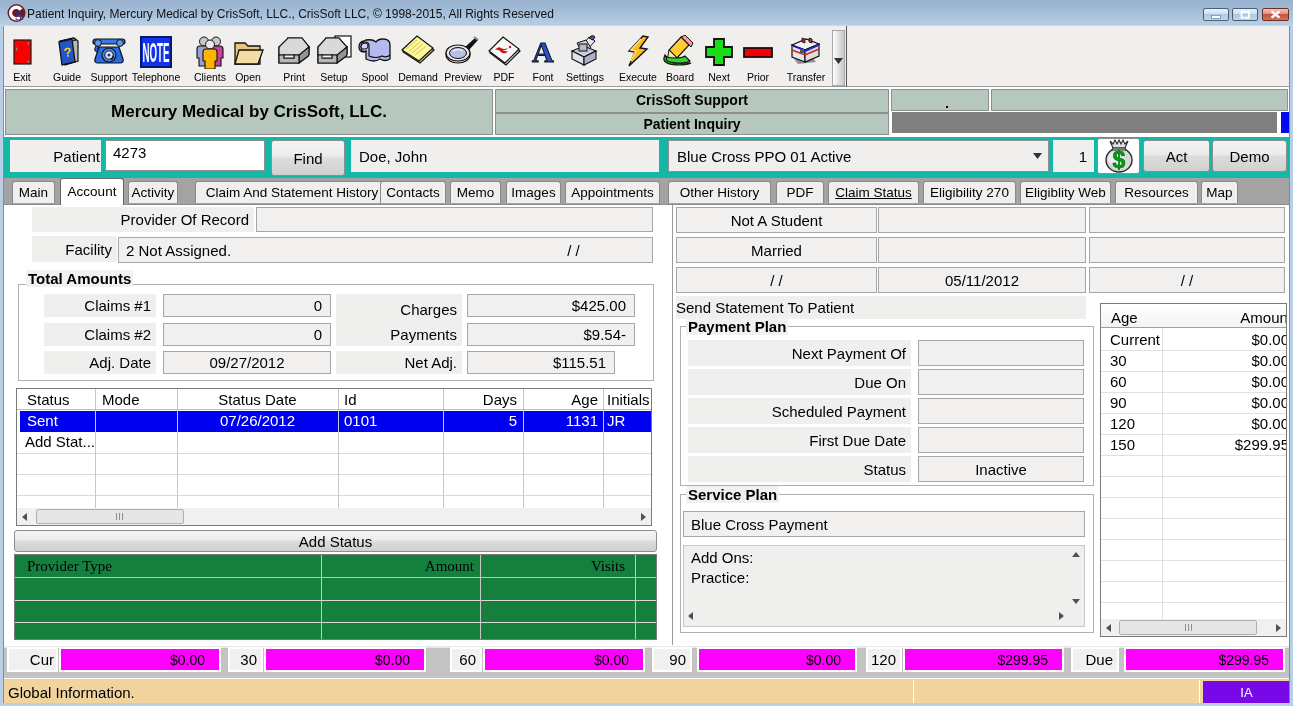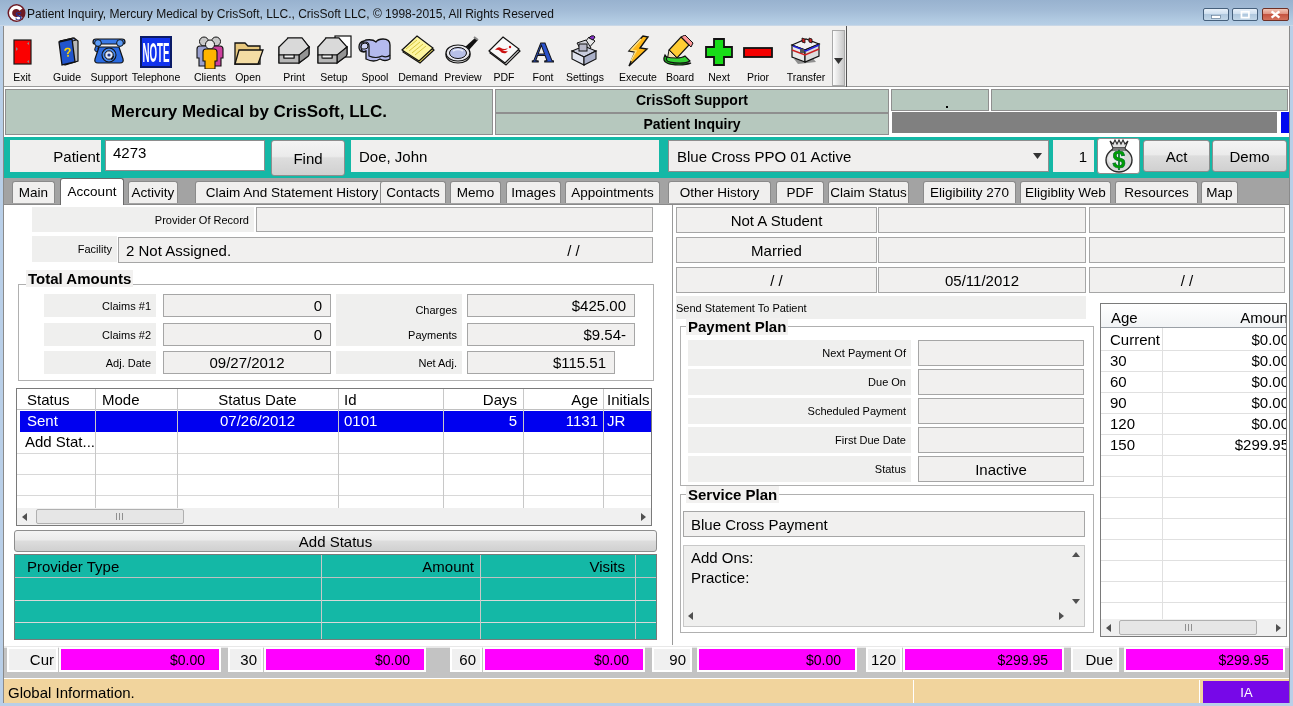--- a/index.html
+++ b/index.html
@@ -28,21 +28,21 @@
 .btn7{position:absolute;background:linear-gradient(180deg,#f4f4f4 0%,#ebebeb 45%,#dddddd 50%,#d0d0d0 100%);
  border:1px solid #8e8e8e;border-radius:3px;font-size:15px;display:flex;align-items:center;justify-content:center;}
 
 #tabs{position:absolute;left:4px;top:178px;width:1285px;height:27px;background:#a3a3a3;}
 .tab{position:absolute;top:3px;height:22px;background:#f0efee;border:1px solid #8a8a8a;border-bottom:none;
  border-radius:3px 3px 0 0;font-size:13.5px;text-align:center;line-height:21px;}
 .tabsel{top:0;height:27px;background:#fff;line-height:25px;z-index:3;border-color:#6a6a6a;}
 #tabline{position:absolute;left:0px;top:26px;width:1285px;height:1px;background:#8a8a8a;z-index:1;}
 
 #content{position:absolute;left:4px;top:205px;width:1285px;height:441px;background:#fff;font-size:15px;}
-.lbl{position:absolute;background:#efefee;display:flex;align-items:center;justify-content:flex-end;padding-right:5px;font-size:11px;}
+.lbl{position:absolute;background:#efefee;display:flex;align-items:center;justify-content:flex-end;padding-right:5px;font-size:15px;}
 .val{position:absolute;background:#f1f0ef;border:1px solid #a6a6a6;display:flex;align-items:center;font-size:15px;}
 .fs{position:absolute;border:1px solid #b0b0b0;}
 .leg{position:absolute;background:#f2f1f0;font-weight:bold;font-size:15px;padding:0 2px;white-space:nowrap;}
 
 #botbar{position:absolute;left:4px;top:646px;width:1285px;height:32px;background:#c3c3c3;border-top:2px solid #e8e8e8;}
 .mag{position:absolute;top:-1px;height:25px;background:#f0f0f0;border:2px solid #fff;}
 .magf{background:#ff00ff;display:flex;align-items:center;justify-content:flex-end;font-size:14px;}
 .magtxt{padding-right:14px;}
 #statusbar{position:absolute;left:0px;top:678px;width:1293px;height:28px;background:#f1d49d;border-top:1px solid #fff;}
 
@@ -302,21 +302,21 @@
  <div class="tab" style="left:8px;width:43px;">Main</div>
  <div class="tab tabsel" style="left:56px;width:64px;">Account</div>
  <div class="tab" style="left:124px;width:50px;">Activity</div>
  <div class="tab" style="left:179px;width:194px;margin-left:12px;">Claim And Statement History</div>
  <div class="tab" style="left:376px;width:66px;">Contacts</div>
  <div class="tab" style="left:446px;width:51px;">Memo</div>
  <div class="tab" style="left:502px;width:55px;">Images</div>
  <div class="tab" style="left:561px;width:95px;">Appointments</div>
  <div class="tab" style="left:664px;width:103px;">Other History</div>
  <div class="tab" style="left:772px;width:48px;">PDF</div>
- <div class="tab" style="left:824px;width:81px;">Claim Status</div>
+ <div class="tab" style="left:824px;width:91px;text-decoration:underline;">Claim Status</div>
  <div class="tab" style="left:919px;width:93px;">Eligibility 270</div>
  <div class="tab" style="left:1016px;width:91px;">Eligiblity Web</div>
  <div class="tab" style="left:1111px;width:83px;">Resources</div>
  <div class="tab" style="left:1197px;width:37px;">Map</div>
 </div>
 
 <div id="content">
 
  <div class="lbl" style="left:28px;top:2px;width:222px;height:25px;">Provider Of Record</div>
  <div class="val" style="left:252px;top:2px;width:397px;height:25px;"></div>
@@ -376,21 +376,21 @@
    <div class="abs" style="left:99px;top:5px;width:1px;height:7px;background:#909090;"></div>
    <div class="abs" style="left:102px;top:5px;width:1px;height:7px;background:#909090;"></div>
    <div class="abs" style="left:105px;top:5px;width:1px;height:7px;background:#909090;"></div>
    <svg class="abs" style="right:5px;top:5px" width="5" height="8" viewBox="0 0 5 8">
             <path d="M0 0 v8 l5 -4 Z" fill="#505050"></path>
           </svg>
   </div>
  </div>
  <div class="btn7" style="left:10px;top:325px;width:643px;height:22px;">Add Status</div>
 
- <div class="abs" style="left:10px;top:349px;width:643px;height:86px;border:1px solid #7a7a7a;background:#14b8a6;">
+ <div class="abs" style="left:10px;top:349px;width:643px;height:86px;border:1px solid #7a7a7a;background:#15803d;font-family:Liberation Serif, serif;">
   <div class="abs" style="left:0;top:0;width:641px;height:23px;border-bottom:1px solid #c0c0c0;">
    <div class="abs" style="left:12px;top:3px;">Provider Type</div>
    <div class="abs" style="left:306px;top:3px;width:153px;text-align:right;">Amount</div>
    <div class="abs" style="left:465px;top:3px;width:145px;text-align:right;">Visits</div>
   </div>
   <div class="abs" style="left:0;top:45px;width:641px;height:1px;background:#d8d8d8;"></div>
   <div class="abs" style="left:0;top:67px;width:641px;height:1px;background:#d8d8d8;"></div>
   <div class="abs" style="left:306px;top:0;width:1px;height:84px;background:#c8c8c8;"></div>
   <div class="abs" style="left:465px;top:0;width:1px;height:84px;background:#c8c8c8;"></div>
   <div class="abs" style="left:620px;top:0;width:1px;height:84px;background:#c8c8c8;"></div>

